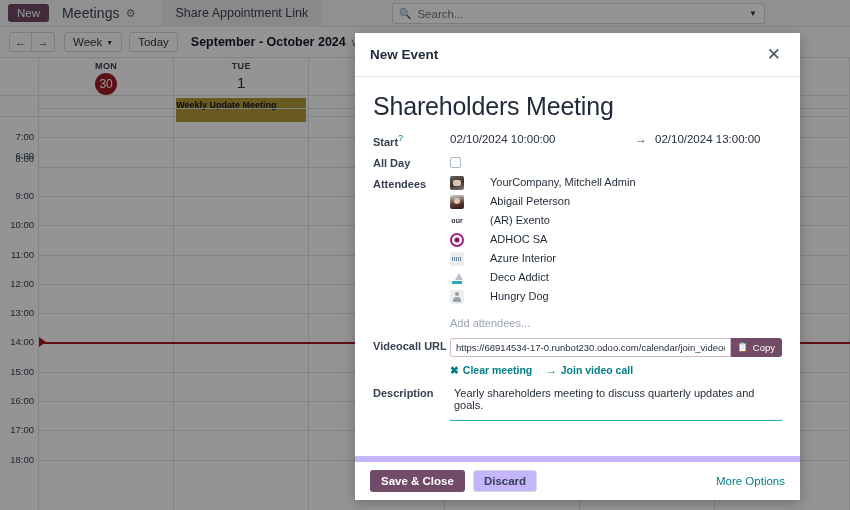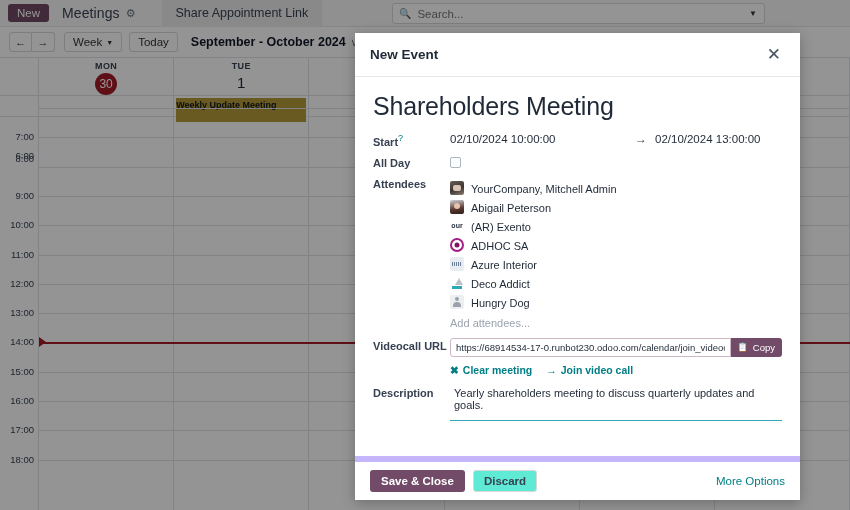--- a/index.html
+++ b/index.html
@@ -248,24 +248,25 @@
   .allday-box {
     width: 11px; height: 11px;
     border: 1px solid #adb5bd;
     border-radius: 2px;
     background: #fcfcfc;
     margin-top: 2px;
     cursor: pointer;
   }
 
   .attendee {
-    display: flex; align-items: flex-end;
+    display: flex; align-items: flex-start;
     height: 19px;
     font-size: 11px; color: #1f2937;
     cursor: pointer;
+    gap: 19px;
   }
   .av {
     width: 14px; height: 14px; flex: 0 0 14px;
     margin-right: 7px;
     border-radius: 2px;
     overflow: hidden;
     display: flex; align-items: center; justify-content: center;
     font-size: 7px;
   }
   .av-mitchell { background: linear-gradient(160deg,#6b5f58 0%,#3c3330 55%,#8c7f76 100%); position: relative; }
@@ -378,21 +379,21 @@
   }
   .btn-primary {
     background: #714b67; color: #ffffff;
     border: none; border-radius: 3px;
     font-size: 11.5px; padding: 5px 11px;
     cursor: pointer;
     font-family: "Liberation Sans", sans-serif;
     font-weight: bold;
   }
   .btn-secondary {
-    background: #5eead4; color: #374151;
+    background: #c4b5fd; color: #374151;
     border: 1px solid #d8d8d8; border-radius: 3px;
     font-size: 11.5px; padding: 4px 10px;
     margin-left: 8px;
     cursor: pointer;
     font-family: "Liberation Sans", sans-serif;
     font-weight: bold;
   }
   .more-options {
     margin-left: auto;
     font-size: 11.5px; color: #017e84;

